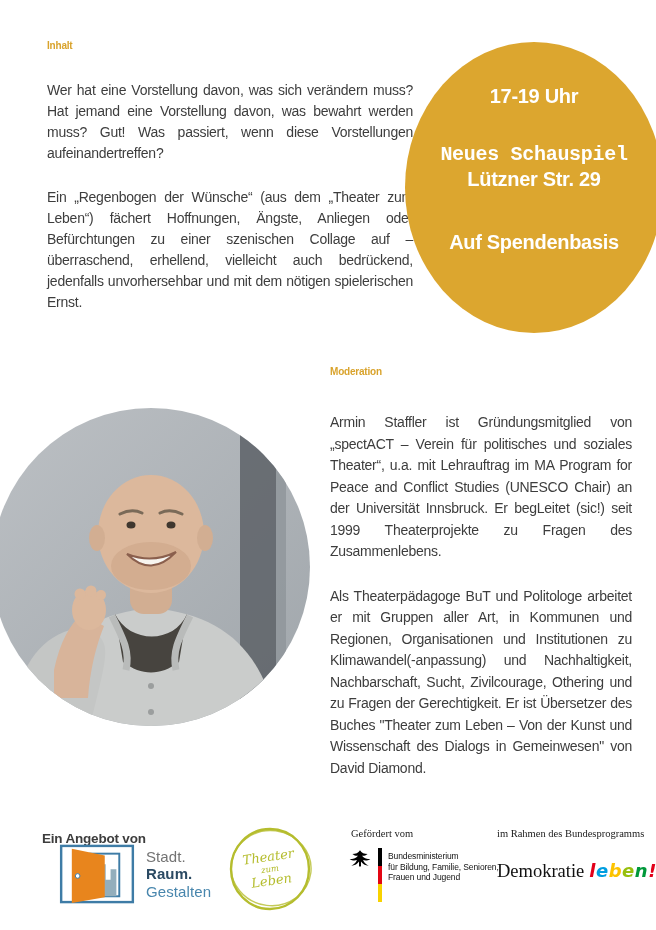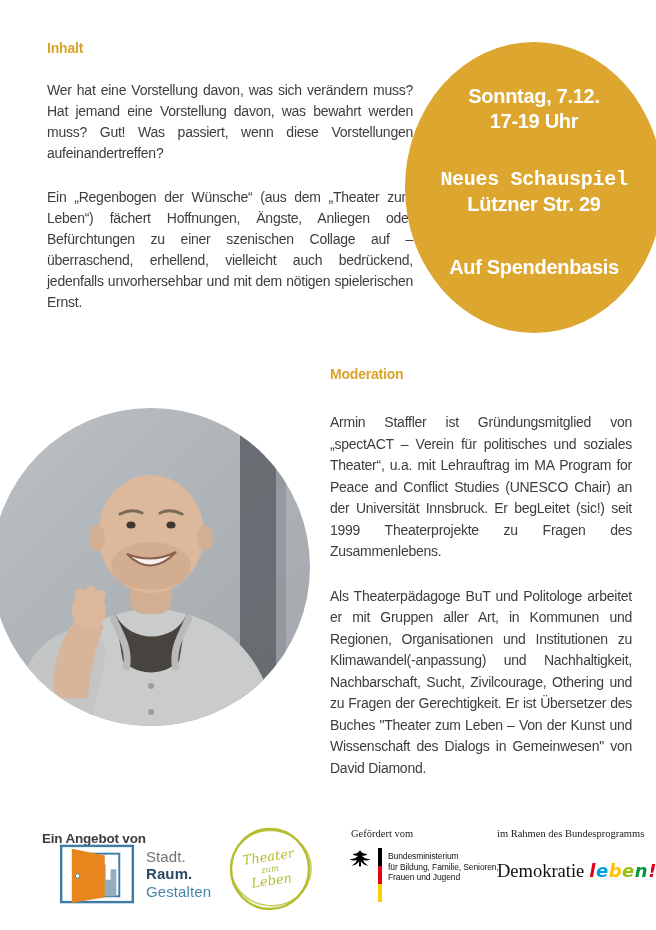--- a/index.html
+++ b/index.html
@@ -1,18 +1,18 @@
 <!DOCTYPE html>
 <html><head>
 <meta charset="utf-8">
 <style>
   html,body{margin:0;padding:0;}
   body{font-family:"Liberation Sans",sans-serif;background:#fff;}
   .page{position:relative;width:656px;height:930px;background:#ffffff;overflow:hidden;margin:0 auto;}
-  .section-heading{position:absolute;font-size:14px;font-weight:bold;letter-spacing:-0.2px;color:#D9A32C;margin:0;}
+  .section-heading{position:absolute;font-size:10px;font-weight:bold;letter-spacing:-0.2px;color:#D9A32C;margin:0;}
   #heading-inhalt{left:47px;top:40px;}
   #heading-moderation{left:330px;top:366px;}
 
   .body-col{position:absolute;color:#3d3d3d;font-size:14px;letter-spacing:-0.25px;line-height:21px;text-align:justify;}
   #col-inhalt{left:47px;top:80px;width:366px;}
   #col-moderation{left:330px;top:412px;width:302px;line-height:21.5px;}
   .body-col p{margin:0 0 23px 0;}
 
   
   .badge{position:absolute;left:405px;top:42px;width:258px;height:291px;background:#DCA62F;border-radius:50%;
@@ -60,21 +60,20 @@
 <div class="page">
 
   <h2 class="section-heading" id="heading-inhalt">Inhalt</h2>
 
   <div class="body-col" id="col-inhalt">
     <p>Wer hat eine Vorstellung davon, was sich verändern muss? Hat jemand eine Vorstellung davon, was bewahrt werden muss? Gut! Was passiert, wenn diese Vorstellungen aufeinandertreffen?</p>
     <p>Ein „Regenbogen der Wünsche“ (aus dem „Theater zum Leben“) fächert Hoffnungen, Ängste, Anliegen oder Befürchtungen zu einer szenischen Collage auf – überraschend, erhellend, vielleicht auch bedrückend, jedenfalls unvorhersehbar und mit dem nötigen spielerischen Ernst.</p>
   </div>
 
   <div class="badge">
-    <div class="line">Sonntag, 7.12.</div>
     <div class="line">17-19 Uhr</div>
     <div class="line gap1">Neues Schauspiel</div>
     <div class="line">Lützner Str. 29</div>
     <div class="line gap2">Auf Spendenbasis</div>
   </div>
 
   <h2 class="section-heading" id="heading-moderation">Moderation</h2>
 
   <div class="body-col" id="col-moderation">
     <p>Armin Staffler ist Gründungsmitglied von „spectACT – Verein für politisches und soziales Theater“, u.a. mit Lehrauftrag im MA Program for Peace and Conflict Studies (UNESCO Chair) an der Universität Innsbruck. Er begLeitet (sic!) seit 1999 Theaterprojekte zu Fragen des Zusammenlebens.</p>

